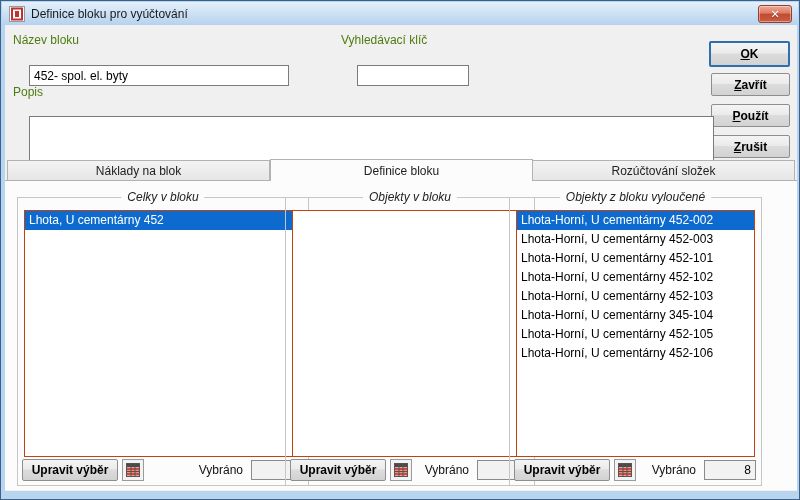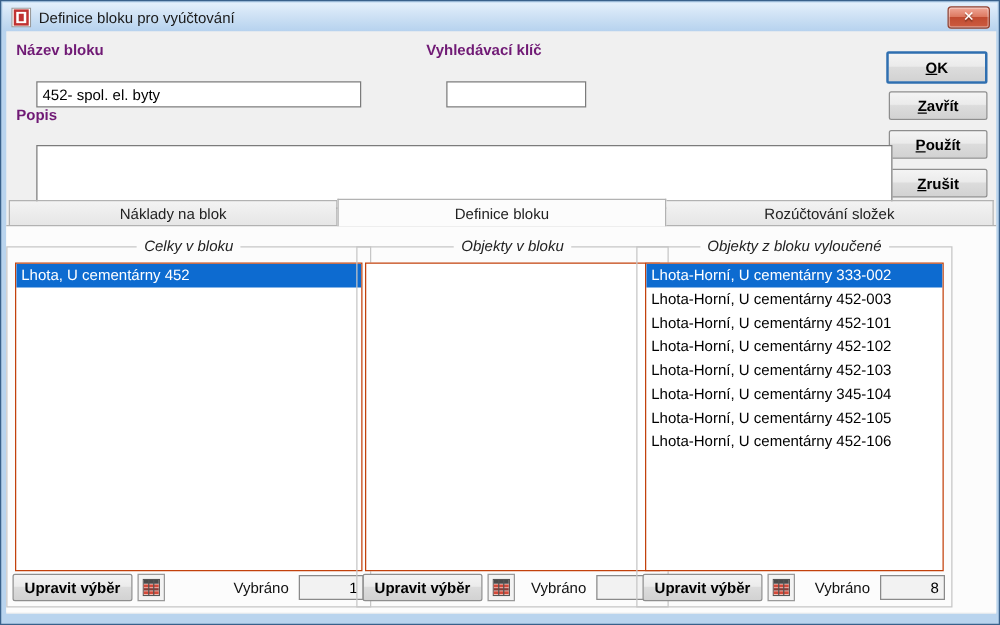--- a/index.html
+++ b/index.html
@@ -34,21 +34,21 @@
     display:flex;align-items:center;justify-content:center;
     box-shadow:inset 0 0 0 1px rgba(255,255,255,.4);
     cursor:pointer;
   }
   .closebtn .x{color:#fff;font-size:11px;font-weight:bold;line-height:1;text-shadow:0 1px 1px rgba(0,0,0,.35);}
   
   .client{
     position:absolute;left:4px;top:24px;width:792px;height:466px;
     background:#f0f0f0;
   }
-  .lbl{position:absolute;font-weight:bold;color:#701a75;}
+  .lbl{position:absolute;font-weight:normal;color:#4d7c0f;}
   .tbox{
     position:absolute;background:#fff;border:1px solid #7b7b7b;
     font-family:inherit;font-size:12px;padding:1px 4px;margin:16px;outline:none;
   }
   textarea.tbox{resize:none;}
   
   .btn{
     position:absolute;
     background:linear-gradient(to bottom,#f4f4f4 0%,#ebebeb 45%,#dcdcdc 50%,#d2d2d2 100%);
     border:1px solid #8e8e8e;border-radius:2px;
@@ -152,21 +152,21 @@
       <div class="tab active">
           <span>Definice bloku</span>
         </div>
       <div class="tab">
           <span>Rozúčtování složek</span>
         </div>
     </div>
 
     <div class="pane">
 
-      <div class="group" style="left:0;width:292px;">
+      <div class="group" style="left:12px;width:292px;">
         <span class="gtitle">Celky v bloku</span>
         <div class="listbox">
             <div class="list-item selected">Lhota, U cementárny 452</div>
           </div>
         <div class="grouprow">
           <button class="btn editbtn">Upravit výběr</button>
           <div class="iconbtn">
             <svg width="14" height="14" viewBox="0 0 14 14">
               <rect x="0.5" y="0.5" width="13" height="13" fill="#fff" stroke="#555"></rect>
               <rect x="1" y="1" width="12" height="3" fill="#4a4a4a"></rect>
@@ -199,21 +199,21 @@
             </svg>
           </div>
           <span class="vlabel">Vybráno</span>
           <div class="count">0</div>
         </div>
       </div>
 
       <div class="group" style="left:504px;width:253px;">
         <span class="gtitle">Objekty z bloku vyloučené</span>
         <div class="listbox">
-            <div class="list-item selected">Lhota-Horní, U cementárny 333-002</div>
+            <div class="list-item selected">Lhota-Horní, U cementárny 452-002</div>
             <div class="list-item">Lhota-Horní, U cementárny 452-003</div>
             <div class="list-item">Lhota-Horní, U cementárny 452-101</div>
             <div class="list-item">Lhota-Horní, U cementárny 452-102</div>
             <div class="list-item">Lhota-Horní, U cementárny 452-103</div>
             <div class="list-item">Lhota-Horní, U cementárny 345-104</div>
             <div class="list-item">Lhota-Horní, U cementárny 452-105</div>
             <div class="list-item">Lhota-Horní, U cementárny 452-106</div>
           </div>
         <div class="grouprow">
           <button class="btn editbtn">Upravit výběr</button>

